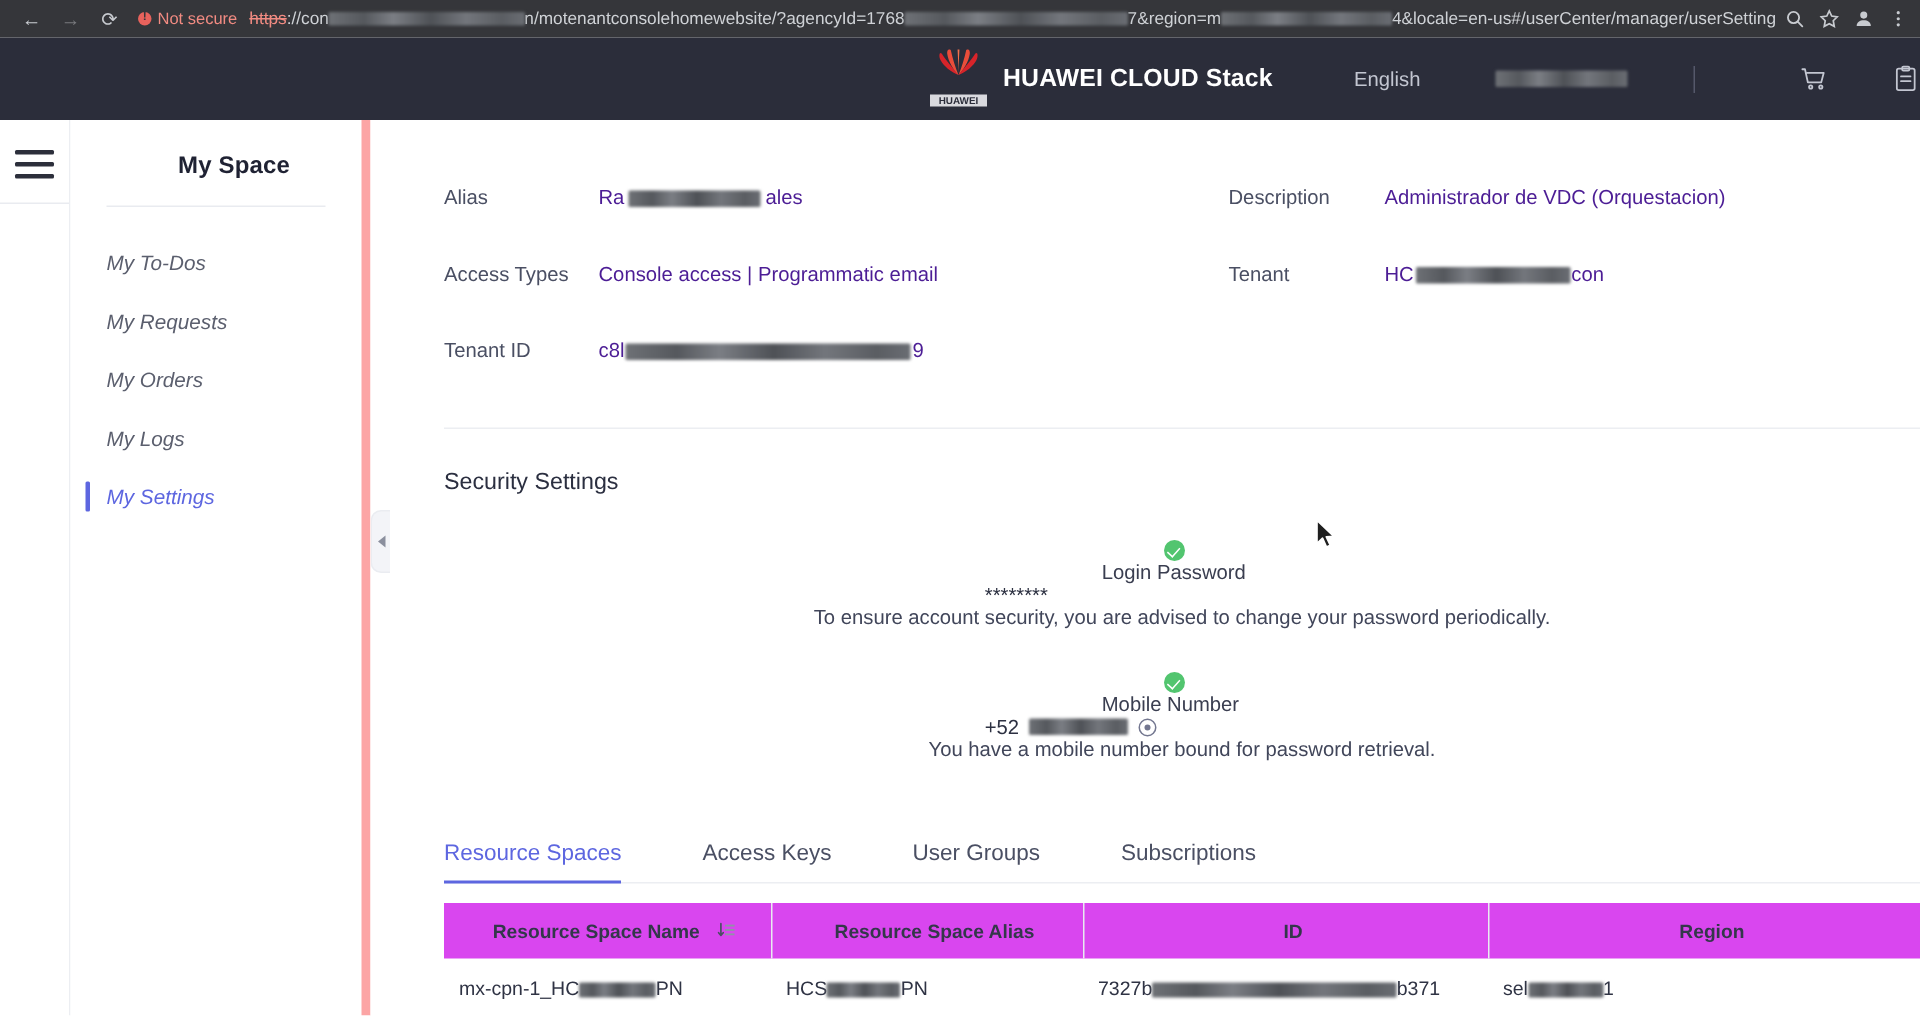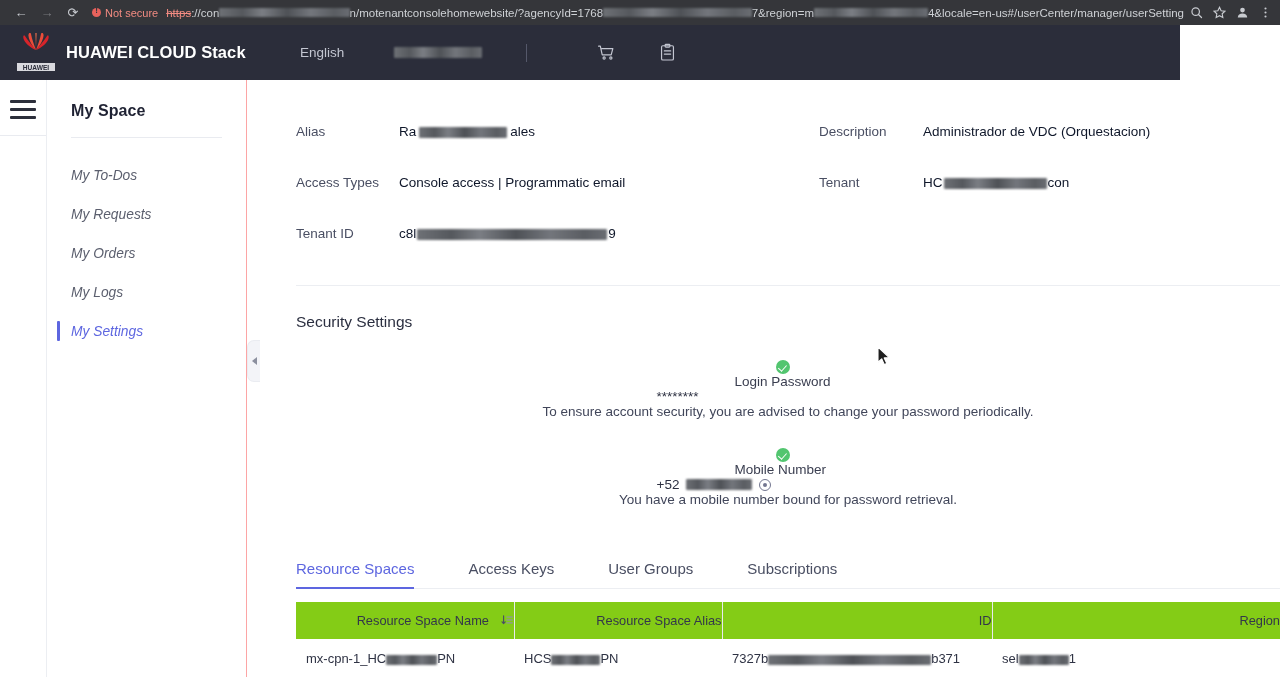--- a/index.html
+++ b/index.html
@@ -51,34 +51,35 @@
     background: linear-gradient(90deg,#6e7176 0%,#55585d 18%,#7b7e84 33%,#4e5156 52%,#73767c 70%,#5a5d62 88%,#6a6d73 100%);
     filter: blur(1.1px);
     border-radius: 1px;
     height: 9px;
   }
   .bar-icons { display: flex; align-items: center; gap: 10px; flex: none; color: #c8cbd0; }
   .bar-icons svg { display: block; }
 
   
   .topnav {
-    height: 55px; width: 1180px;
+    height: 55px; width: 1280px;
     background: #2b2d3a;
     display: flex; align-items: center;
     color: #dadde4;
+    justify-content: flex-end;
   }
   .brand { display: flex; align-items: center; padding-left: 10px; width: 300px; flex: none; }
   .brand-logo { width: 52px; height: 40px; position: relative; flex: none; }
   .brand-name {
     font-size: 16.5px; font-weight: bold; color: #ffffff;
     letter-spacing: .1px; margin-left: 4px; white-space: nowrap;
   }
   .mainmenu { display: flex; align-items: center; gap: 40px; flex: 1; margin-left: 105px; }
   .mainmenu a { color: #c3c6d1; font-size: 14.5px; text-decoration: none; white-space: nowrap; }
-  .navright { display: flex; align-items: center; gap: 16px; padding-right: 14px; flex: none; }
+  .navright { display: flex; align-items: center; gap: 16px; flex: none; }
   .navright .lang { font-size: 13.5px; color: #c3c6d1; margin-right: 34px; }
   .navright .user { font-size: 13.5px; color: #c3c6d1; display: flex; align-items: center; }
   .navright .vdiv { width: 1px; height: 18px; background: #55586a; margin: 0 28px; }
   .navright .icobtn { color: #c3c6d1; margin-left: 26px; display: flex; align-items: center; }
 
   
   .shell { display: flex; width: 1280px; height: 597px; background: #fff; position: relative; }
 
   .railbar {
     width: 47px; flex: none; background: #fff;
@@ -86,22 +87,22 @@
     padding-top: 12px;
   }
   .hamburger { width: 26px; margin: 0 auto; padding-top: 8px; }
   .hamburger span {
     display: block; height: 3px; background: #2c2f3b; border-radius: 1px; margin-bottom: 5px;
   }
   .rail-sep { height: 1px; background: #e9ebf0; margin-top: 16px; }
 
   .sidebar {
     width: 200px; flex: none; background: #fff;
-    border-right: 1px solid #fca5a5;
-    padding-top: 22px; position: relative;
+    border-right: 6px solid #fca5a5;
+    padding-top: 22px; position: relative; text-align: center;
   }
   .sidebar-title {
     font-size: 16px; color: #1f2233; font-weight: bold;
     padding-left: 24px; letter-spacing: .1px;
   }
   .sidebar-div { height: 1px; background: #e9ebf0; margin: 17px 24px 0 24px; }
   .sidebar-list { margin-top: 18px; font-style: italic; }
   .side-item {
     position: relative; height: 39px; display: flex; align-items: center;
     padding-left: 24px; font-size: 13.8px; color: #5b5f6e; cursor: pointer;
@@ -135,21 +136,21 @@
   }
 
   
   .info-grid {
     display: grid;
     grid-template-columns: 103px 420px 104px 1fr;
     row-gap: 0;
     padding-top: 26px;
   }
   .info-label { font-size: 13.5px; color: #4a4f63; line-height: 51px; }
-  .info-value { font-size: 13.5px; color: #0f172a; line-height: 51px; white-space: nowrap; }
+  .info-value { font-size: 13.5px; color: #4c1d95; line-height: 51px; white-space: nowrap; }
 
   .hr-full { height: 1px; background: #eceef2; margin-top: 26px; width: 100%; }
 
   
   .sec-title { font-size: 15.5px; color: #2b2f40; margin-top: 27px; }
   .sec-row { display: flex; align-items: center; margin-top: 29px; flex-direction: column; }
   .sec-check {
     width: 14px; height: 14px; border-radius: 50%; background: #52c56f;
     flex: none; position: relative; margin-right: 10px;
   }
@@ -182,22 +183,22 @@
   }
   .tab.active { color: #5d66e0; }
   .tab.active::after {
     content: ""; position: absolute; left: 0; right: 0; bottom: -1px;
     height: 2.5px; background: #5d66e0;
   }
 
   
   .tbl { width: 100%; border-collapse: collapse; margin-top: 13px; table-layout: fixed; }
   .tbl th {
-    background: #84cc16; text-align: right;
-    font-size: 12.8px; color: #33374a; font-weight: normal;
+    background: #d946ef; text-align: center;
+    font-size: 12.8px; color: #33374a; font-weight: bold;
     padding: 11px 0 11px 10px; height: 35px;
     border-right: 1px solid #e8eaf0;
     white-space: nowrap;
   }
   .tbl th:last-child { border-right: none; }
   .tbl td {
     font-size: 13px; color: #2f3344;
     padding: 12px 0 12px 10px; height: 40px;
     border-bottom: 5px solid #b91c1c;
     white-space: nowrap;

